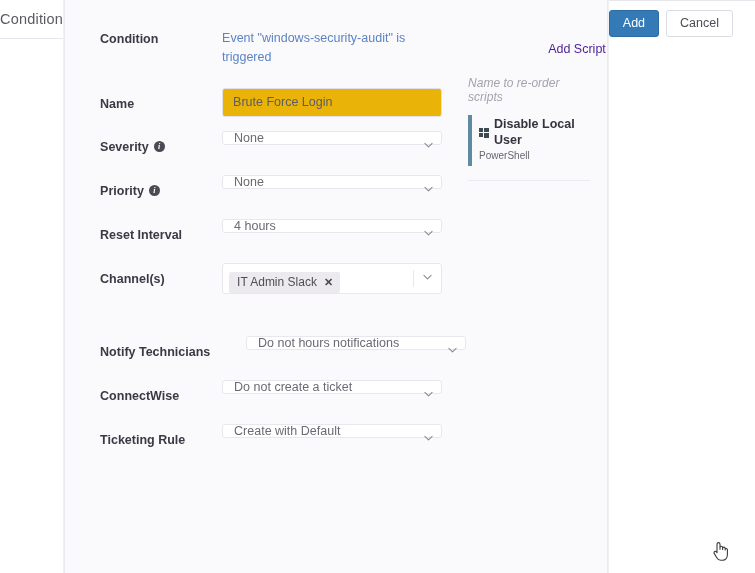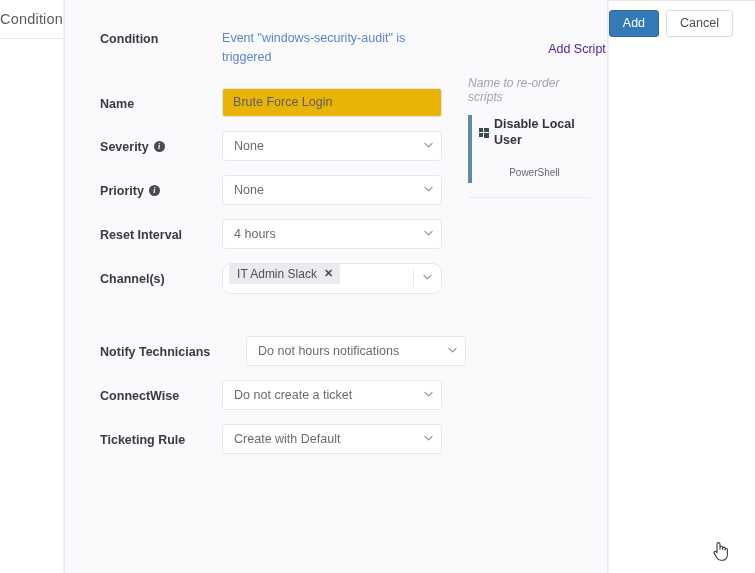--- a/index.html
+++ b/index.html
@@ -144,21 +144,21 @@
   }
   .text-input::placeholder { color: #a8a8b2; }
 
   .select-wrap {
     position: relative;
     width: 100%;
     height: 30px;
   }
   .select-box {
     width: 100%;
-    height: 30px;
+    height: 14px;
     border: 1px solid #e8e7ee;
     border-radius: 3px;
     background: #ffffff;
     font-size: 12.5px;
     color: #6a6a74;
     padding: 0 26px 0 11px;
     display: flex;
     align-items: center;
     cursor: pointer;
     white-space: nowrap;
@@ -173,24 +173,24 @@
     width: 9px;
     height: 9px;
   }
   .chevron svg { display: block; }
 
   
   .multiselect {
     width: 100%;
     min-height: 31px;
     border: 1px solid #e8e7ee;
-    border-radius: 9px;
-    background: #ffffff;
-    display: flex;
-    align-items: flex-start;
+    border-radius: 3px;
+    background: #ffffff;
+    display: flex;
+    align-items: flex-end;
     padding: 0 0 0 6px;
     position: relative;
   }
   .chip {
     display: inline-flex;
     align-items: center;
     gap: 7px;
     background: #eceaef;
     border-radius: 2px;
     padding: 3px 7px 3px 8px;
@@ -232,21 +232,21 @@
   }
   .script-list { margin-top: 11px; padding-left: 10px; }
   .script-card {
     display: flex;
     align-items: flex-start;
     gap: 7px;
     border-left: 4px solid #5f8ba0;
     padding: 2px 0 3px 7px;
     cursor: grab;
   }
-  .script-text { display: flex; flex-direction: column; gap: 19px; align-items: center; }
+  .script-text { display: flex; flex-direction: column; gap: 2px; }
   .script-title {
     font-size: 12.5px;
     font-weight: bold;
     color: #34343e;
     display: flex;
     align-items: center;
     gap: 5px;
     line-height: 1.25;
   }
   .script-sub {

